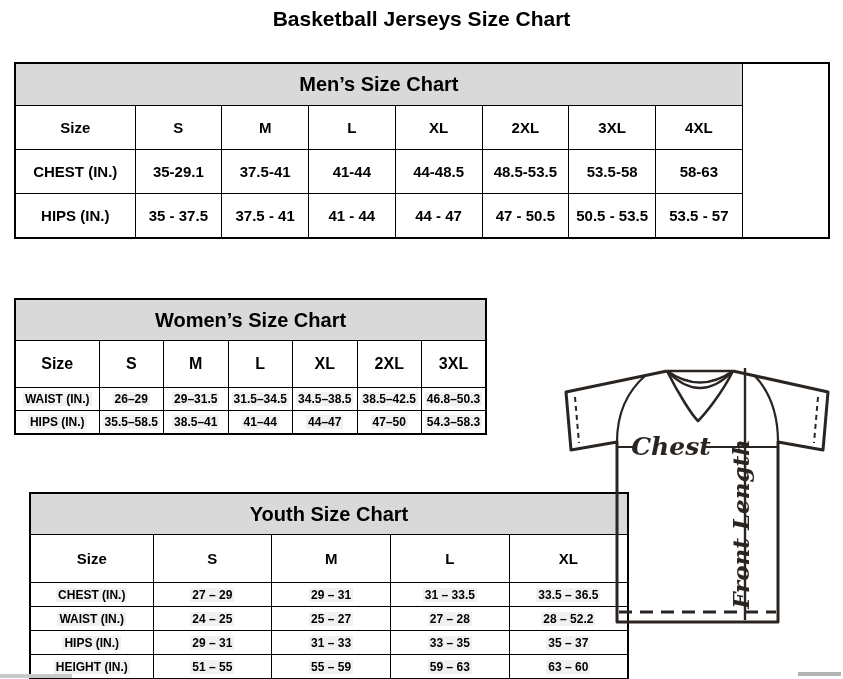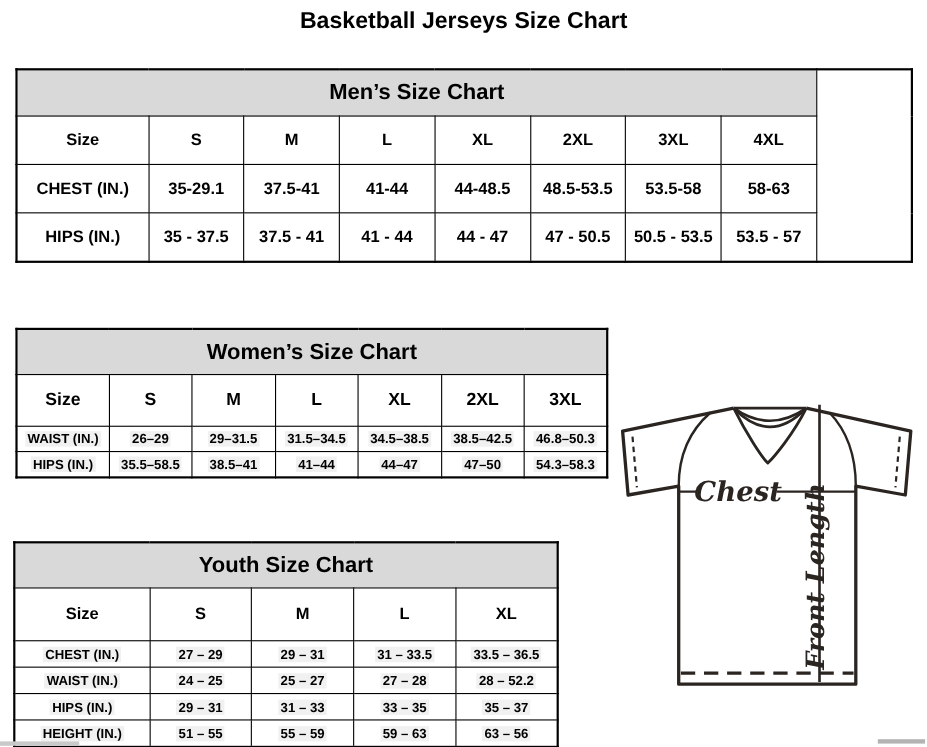--- a/index.html
+++ b/index.html
@@ -11,25 +11,25 @@
         border:2px solid #000;background:#fff;}
   td,th{border:1px solid #000;text-align:center;vertical-align:middle;
         font-weight:bold;padding:0;overflow:hidden;white-space:nowrap;}
   .chart-title-cell{background:#d9d9d9;font-size:20px;height:40px;}
   
   #mens{left:14px;top:62px;width:816px;}
   #mens .chart-title-cell{height:41px;}
   #mens .size-row th{height:43px;font-size:15px;}
   #mens td{height:43px;font-size:15px;}
   
-  #womens{left:14px;top:298px;width:539px;padding-left:36px;}
+  #womens{left:14px;top:298px;width:473px;padding-left:36px;}
   #womens .size-row th{height:46px;font-size:16px;}
   #womens td{height:22px;font-size:12px;}
   
-  #youth{left:12px;top:492px;width:496px;}
+  #youth{left:29px;top:492px;width:600px;}
   #youth .size-row th{height:47px;font-size:15px;}
   #youth td{height:23px;font-size:12px;}
   .hl{background:#f1f1f1;padding:0 2px;}
   
   .jersey{position:absolute;left:558px;top:358px;width:285px;height:270px;}
   .jersey svg{display:block;}
   
   .sb-left{position:absolute;left:0;top:674px;width:72px;height:4px;background:#c9c9c9;}
   .sb-right{position:absolute;left:798px;top:672px;width:43px;height:4px;background:#b3b3b3;}
 </style>
@@ -171,21 +171,21 @@
       <td><span class="hl">29 – 31</span></td>
       <td><span class="hl">31 – 33</span></td>
       <td><span class="hl">33 – 35</span></td>
       <td><span class="hl">35 – 37</span></td>
     </tr>
     <tr>
       <td><span class="hl">HEIGHT (IN.)</span></td>
       <td><span class="hl">51 – 55</span></td>
       <td><span class="hl">55 – 59</span></td>
       <td><span class="hl">59 – 63</span></td>
-      <td><span class="hl">63 – 56</span></td>
+      <td><span class="hl">63 – 60</span></td>
     </tr>
   </tbody>
     </table>
 
   <div class="jersey">
     <svg viewBox="0 0 285 270" width="285" height="270" fill="none" stroke="#2b2522" stroke-linejoin="round" stroke-linecap="butt">
 
       <path stroke-width="3" d="M109,13 L8,34 L13,92 L59,84 L59,264 L220,264 L220,84 L265,92 L270,34 L175,13"></path>
 
       <path stroke-width="2.4" d="M109,13 L175,13"></path>

